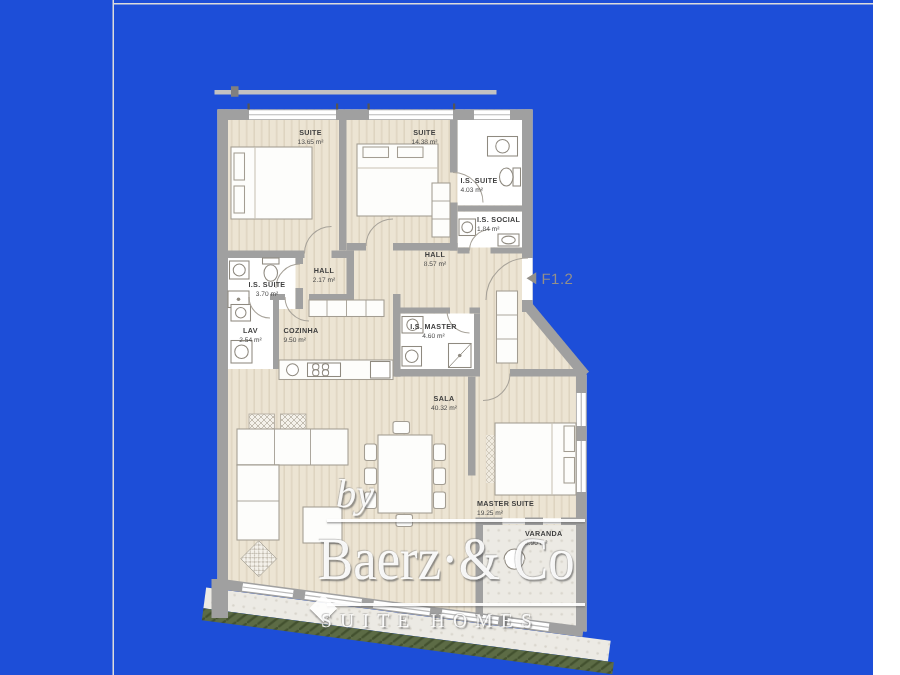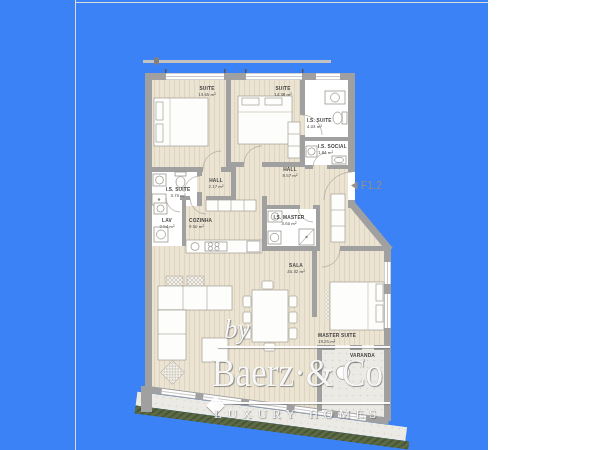--- a/index.html
+++ b/index.html
@@ -1,16 +1,16 @@
 <!DOCTYPE html>
 <html><head>
 <meta charset="utf-8">
 <style>
   html,body{margin:0;padding:0;background:#ffffff;}
-  #stage{position:relative;width:488px;height:450px;background:#3b82f6;overflow:hidden;
+  #stage{position:relative;width:582px;height:450px;background:#1d4ed8;overflow:hidden;
          font-family:"Liberation Sans",sans-serif;}
   #plan-svg{position:absolute;left:0;top:0;}
   .room-name{font-family:"Liberation Sans",sans-serif;font-size:4.8px;font-weight:700;fill:#3f3f3f;letter-spacing:.2px;}
   .room-area{font-family:"Liberation Sans",sans-serif;font-size:4.4px;fill:#4a4a4a;}
   .furn{fill:#fdfdfb;stroke:#a39d92;stroke-width:.7;}
   .fix{fill:#ffffff;stroke:#8f8a80;stroke-width:.7;}
   .door{fill:none;stroke:#a8a39a;stroke-width:.7;}
   .winline{stroke:#b9b9b9;stroke-width:.8;fill:none;}
   .wm{position:absolute;pointer-events:none;color:rgba(255,255,255,.93);
       text-shadow:1px 1px 1px rgba(90,90,90,.65), -0.5px -0.5px 0.5px rgba(130,130,130,.45);}
@@ -313,15 +313,15 @@
     <text x="361" y="189" font-family="Liberation Sans, sans-serif" font-size="10" letter-spacing=".3" fill="#94908a">F1.2</text>
   </g>
 </svg>
 
   <div>
     <div class="wm wm-by">by</div>
     <div class="wm-line wm-line1"></div>
     <div class="wm wm-brand">Baerz·&amp; Co</div>
     <div class="wm-line wm-line2"></div>
     <div class="wm-diamond"></div>
-    <div class="wm wm-tag">LUXURY HOMES</div>
+    <div class="wm wm-tag">SUITE HOMES</div>
   </div>
 </div>
 
 </body></html>

